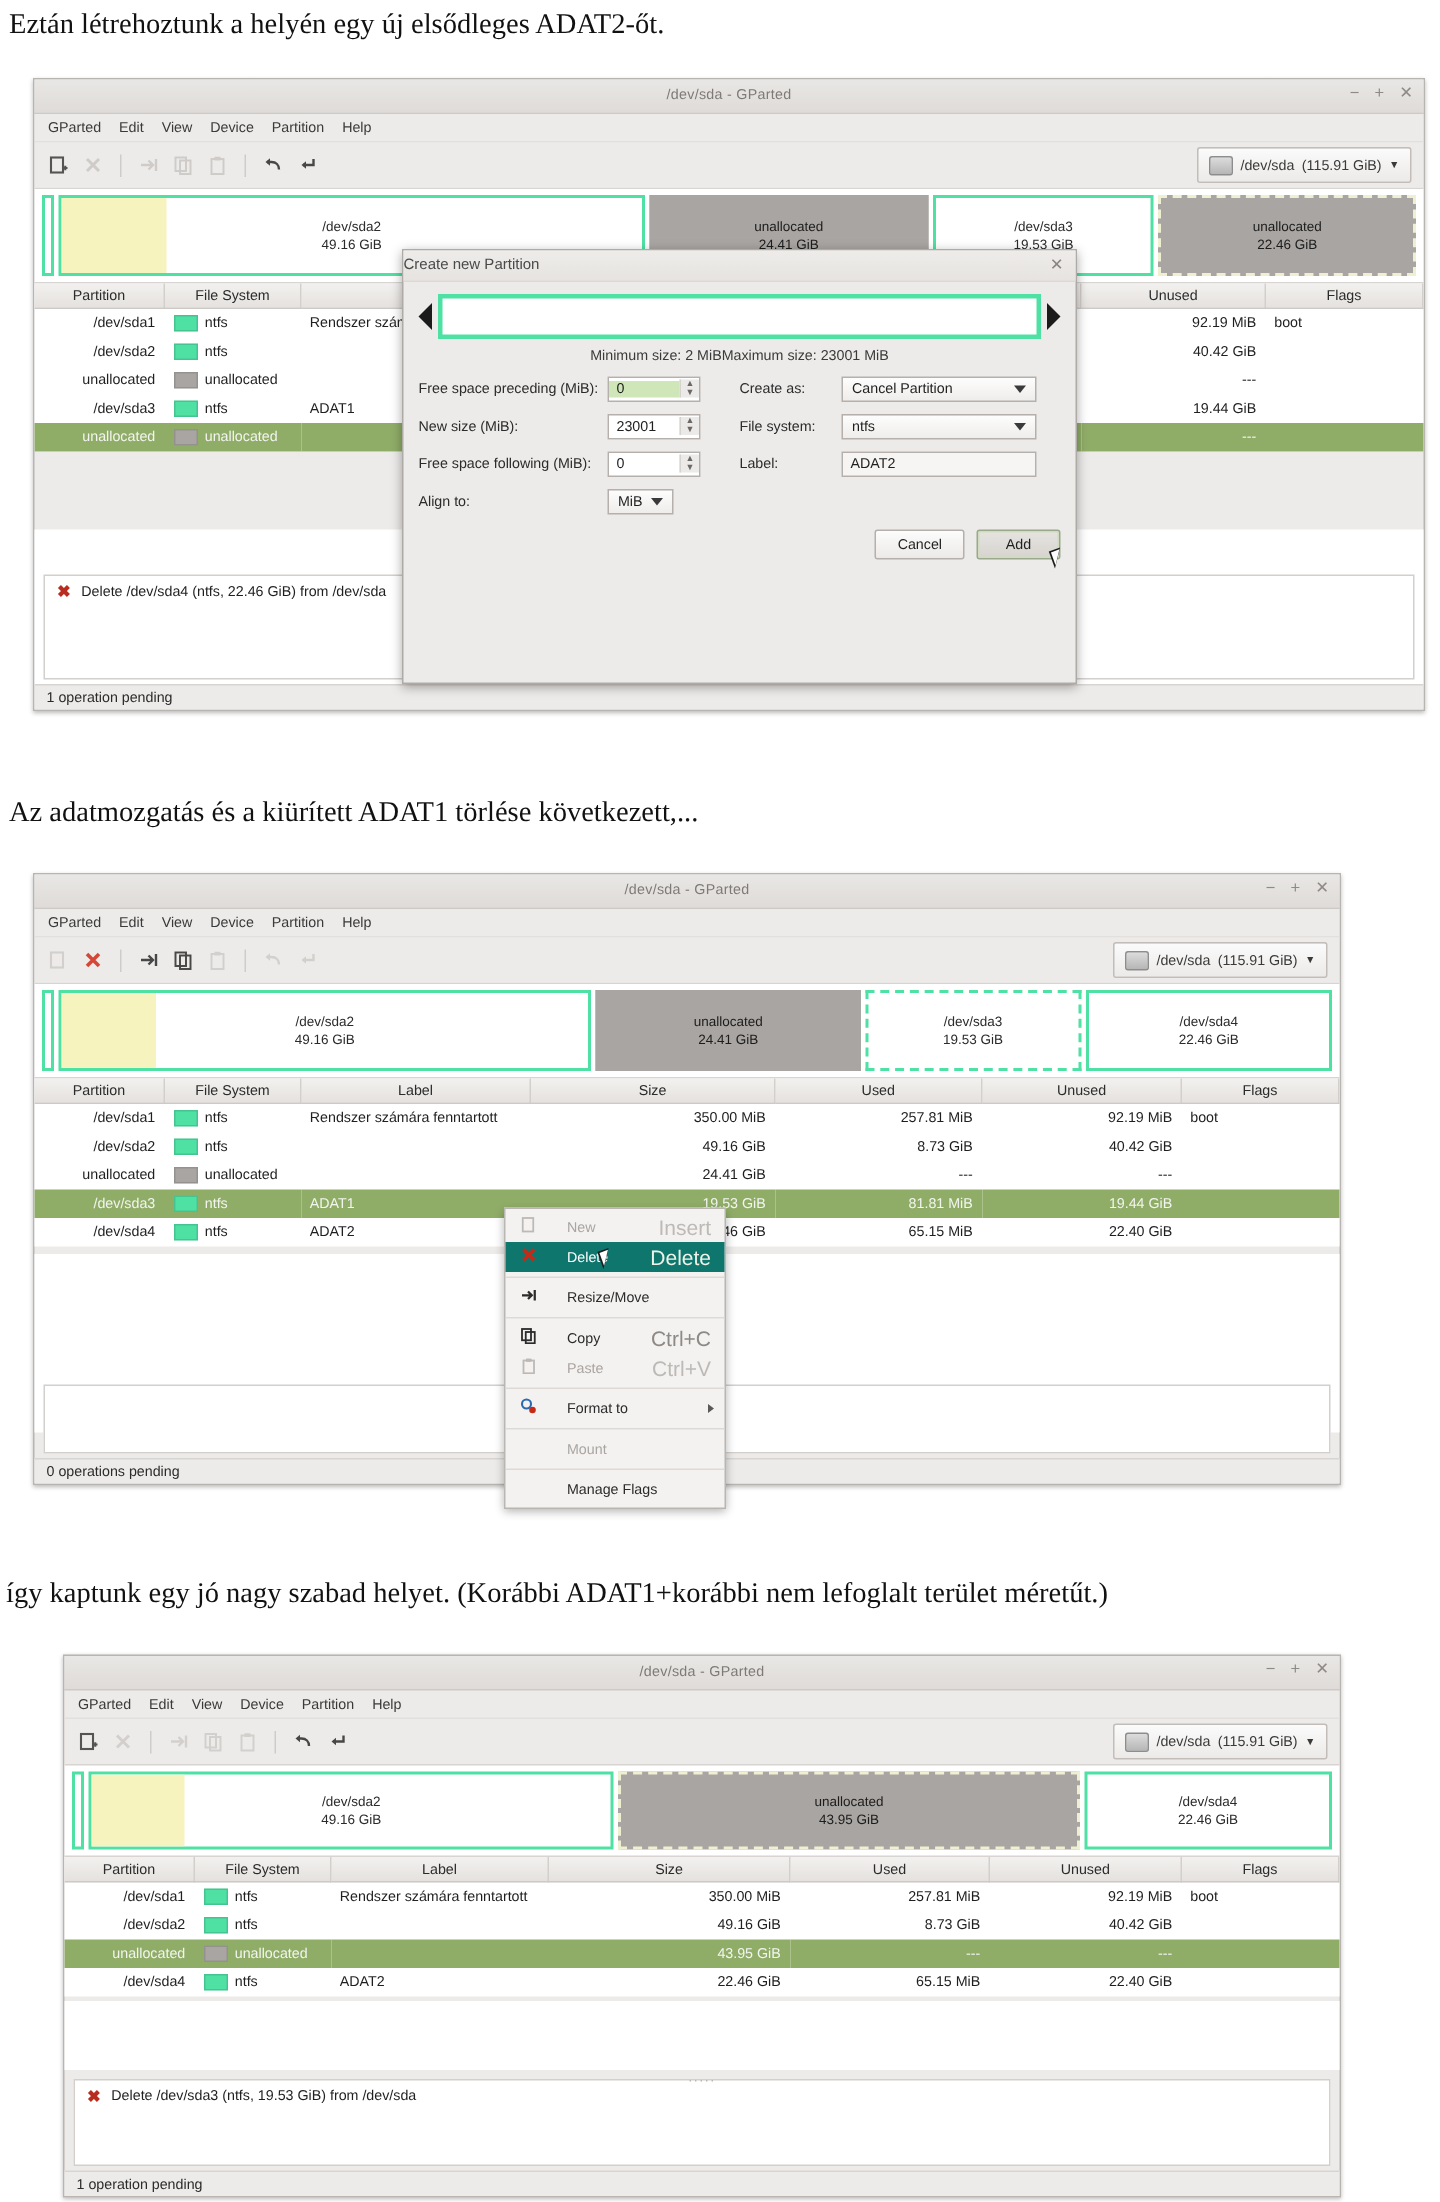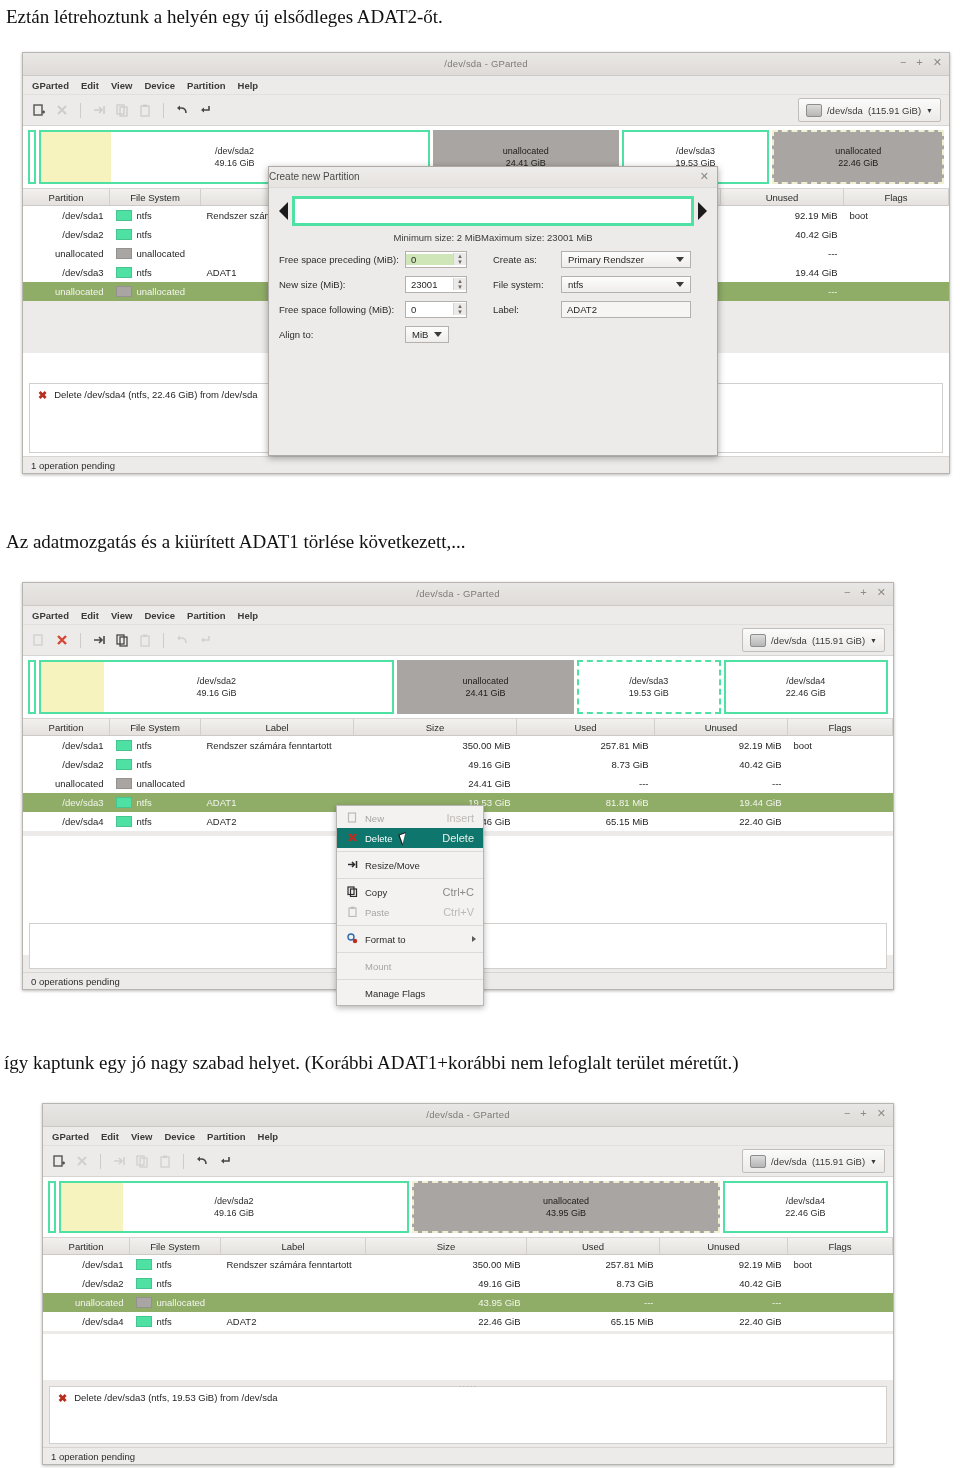--- a/index.html
+++ b/index.html
@@ -32,21 +32,21 @@
     position:absolute;left:0;right:0;top:5px;text-align:center;
     font-size:9.5px;color:#7d7a77;letter-spacing:.2px;
   }
   .gp-wbtns{position:absolute;right:7px;top:3px;display:flex;gap:10px;color:#8e8a87;font-size:11px;line-height:12px;}
   .gp-wbtn{cursor:default;}
   .gp-menubar{
     height:18px;display:flex;align-items:center;gap:12px;
     padding:0 9px;background:#edebe9;
     border-bottom:1px solid #e2dfdc;font-size:9.5px;color:#3a3a3a;
   }
-  .gp-menubar span{cursor:default;font-weight:bold;}
+  .gp-menubar span{cursor:default;}
   .gp-toolbar{
     height:30px;display:flex;align-items:center;gap:9px;padding:0 9px;
     background:#edebe9;position:relative;
   }
   .tb-ico{width:14px;height:14px;display:inline-block;position:relative;opacity:.85;}
   .tb-sep{width:1px;height:15px;background:#cfcbc8;margin:0 2px;}
   .tb-dim{opacity:.32;}
   .dev-chooser{
     position:absolute;right:8px;top:3px;height:22px;
     display:flex;align-items:center;gap:5px;padding:0 7px;
@@ -145,24 +145,24 @@
     height:20px;min-width:56px;padding:0 14px;border:1px solid #b5b0ac;border-radius:2px;
     background:linear-gradient(#fcfcfc,#eceae8);display:flex;align-items:center;justify-content:center;
     font-size:9.5px;color:#1f1f1f;box-sizing:border-box;
   }
   .btn.primary{background:linear-gradient(#e6e4e0,#d7d4d0);border-color:#9aa98c;box-shadow:0 0 0 1px #cfdcc2 inset;}
   
   .ctxmenu{
     position:absolute;background:#f4f2f0;border:1px solid #b9b5b1;
     box-shadow:0 2px 6px rgba(0,0,0,.3);font-size:9.5px;padding:2px 0;box-sizing:border-box;
   }
-  .ctxitem{display:flex;align-items:center;height:20px;padding:0 9px;gap:7px;color:#2b2b2b;position:relative;}
+  .ctxitem{display:flex;align-items:center;height:20px;padding:0 9px;gap:20px;color:#2b2b2b;position:relative;}
   .ctxitem .mi-ico{width:12px;text-align:center;font-size:10px;color:#5c5855;}
   .ctxitem .mi-label{flex:1;}
-  .ctxitem .mi-accel{color:#8d8986;font-size:11px;text-align:center;}
+  .ctxitem .mi-accel{color:#8d8986;font-size:14px;text-align:center;}
   .ctxitem.dim{color:#a9a5a2;}
   .ctxitem.dim .mi-ico,.ctxitem.dim .mi-accel{color:#bdb9b6;}
   .ctxitem.hl{background:#0f766e;color:#fff;}
   .ctxitem.hl .mi-accel{color:#eef2e8;}
   .ctxsep{height:1px;background:#ddd9d6;margin:3px 0;}
   .submark{position:absolute;right:7px;width:0;height:0;border-top:3px solid transparent;border-bottom:3px solid transparent;border-left:4px solid #5c5855;}
   .cursor-ptr{position:absolute;width:0;height:0;pointer-events:none;}
   .cursor-ptr:before{
     content:"";position:absolute;width:0;height:0;
     border-left:8px solid #1b1b1b;border-bottom:12px solid transparent;
@@ -389,39 +389,44 @@
             <span class="combo sm">
               <span>MiB</span>
               <span class="caret"></span>
             </span>
           </div>
         </div>
         <div class="fcol right">
           <div class="frow right">
             <span class="flabel">Create as:</span>
             <span class="combo lg">
-              <span>Primary Rendszer</span>
+              <span>Cancel Partition</span>
               <span class="caret"></span>
             </span>
           </div>
           <div class="frow right">
             <span class="flabel">File system:</span>
             <span class="combo lg">
               <span>ntfs</span>
               <span class="caret"></span>
             </span>
           </div>
           <div class="frow right">
             <span class="flabel">Label:</span>
             <span class="textinput">
               <span>ADAT2</span>
             </span>
           </div>
         </div>
       </div>
+      <div class="dlg-btns">
+        <div class="btn">Cancel</div>
+        <div class="btn primary">Add</div>
+        <div class="cursor-ptr" style="right:6px;top:13px;"></div>
+      </div>
     </div>
   </div>
 </div>
 
 <div class="doc-text" style="position:absolute;left:4px;top:531px;width:940px;">Az adatmozgatás és a kiürített ADAT1 törlése következett,...</div>
 
 <div class="gp-window" style="left:22px;top:582px;width:872px;height:408px;">
 
   <div class="gp-titlebar">
     <div class="gp-title">/dev/sda - GParted</div>

